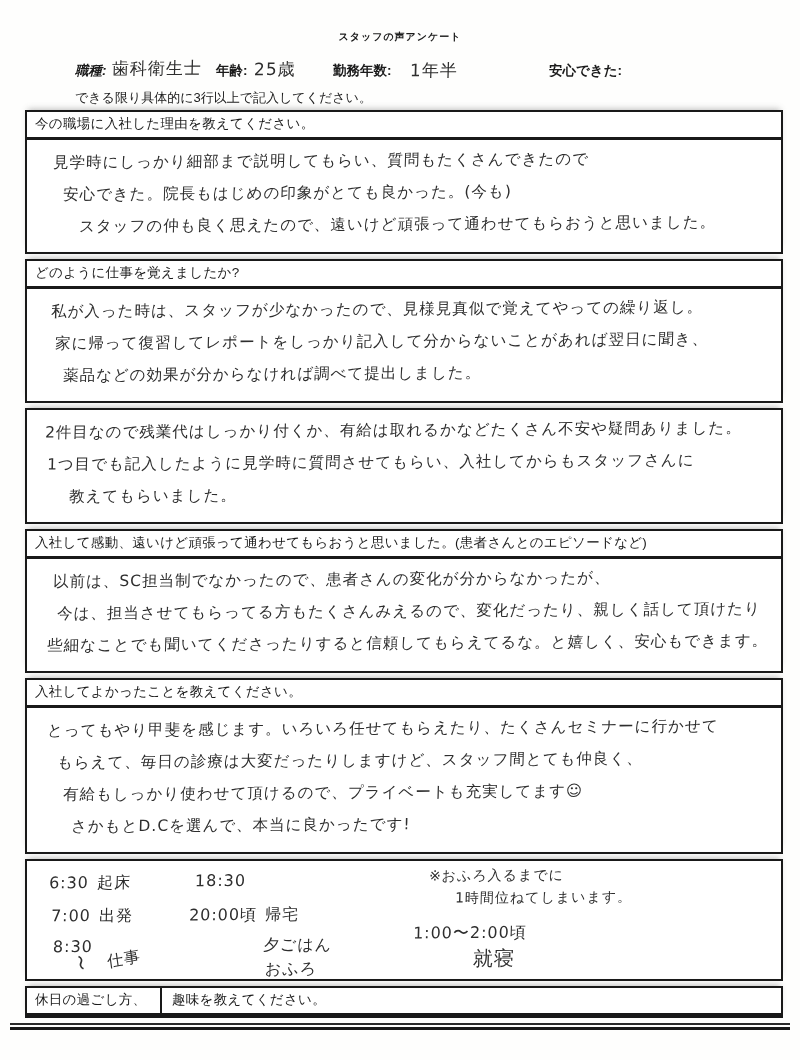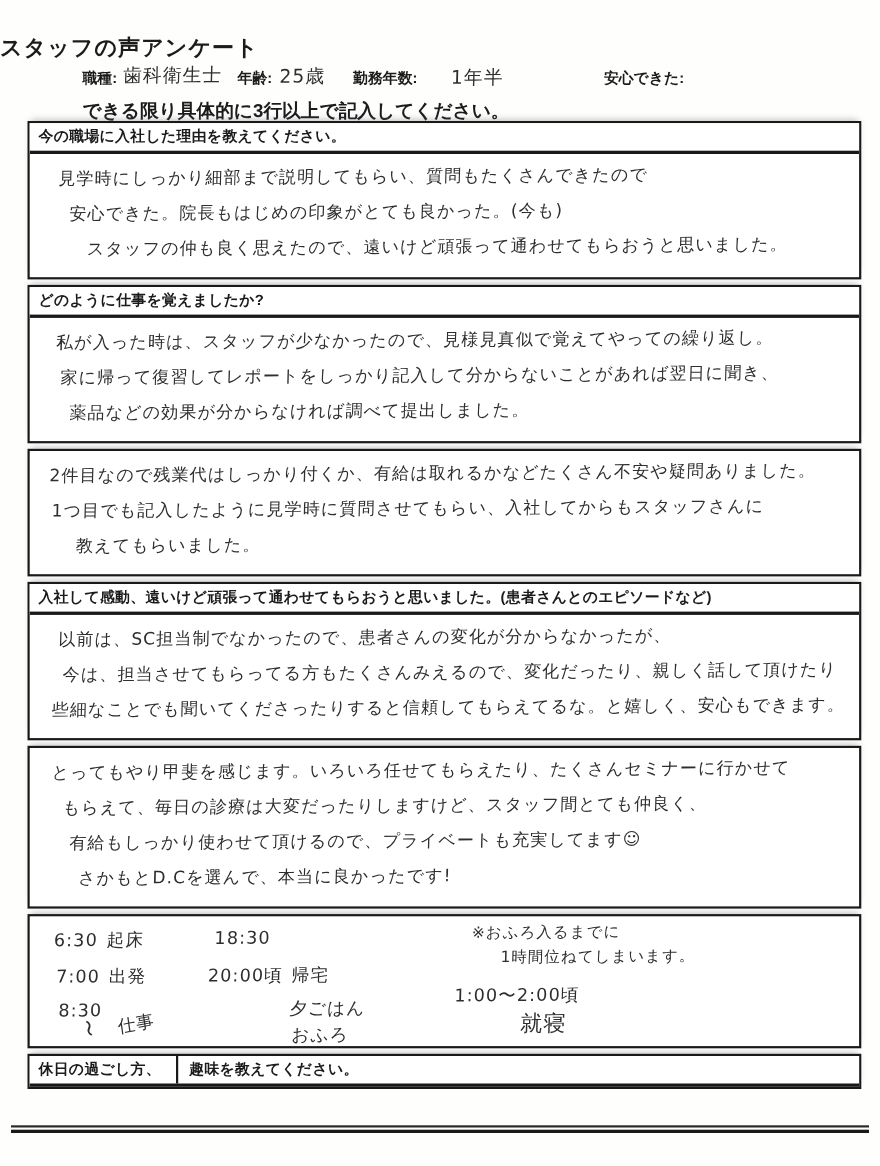--- a/index.html
+++ b/index.html
@@ -5,48 +5,48 @@
   * { margin:0; padding:0; box-sizing:border-box; }
   html,body { background:#ffffff; }
   body {
     width:800px; height:1060px; position:relative; overflow:hidden;
     font-family:"Liberation Sans", sans-serif; color:#1b1b1b;
   }
   .page { position:absolute; inset:0; background:#fefefd; }
 
   .title {
     position:absolute; top:30px; left:0; width:100%;
-    text-align:left; font-size:20px; font-weight:bold; letter-spacing:1px;
+    text-align:center; font-size:10px; font-weight:bold; letter-spacing:1px;
   }
 
   .meta { position:absolute; top:56px; left:0; width:100%; height:34px; }
   .meta .label { position:absolute; font-size:13.5px; font-weight:600; top:6px; }
-  .lbl-occ { left:75px; }  .lbl-age { left:216px; }
-  .lbl-ten { left:321px; } .lbl-emp { left:549px; }
+  .lbl-occ { left:75px;font-style:italic; }  .lbl-age { left:216px; }
+  .lbl-ten { left:333px; } .lbl-emp { left:549px; }
 
   .hw {
     font-family:"DejaVu Sans", sans-serif; color:#2e2e2e;
     letter-spacing:1px; word-spacing:2px;
     transform:rotate(-0.4deg) skewX(-2deg);
   }
   .meta .hw { position:absolute; font-size:17px; }
   .val-occ { left:112px; top:1px; }
   .val-age { left:254px; top:2px; }
   .val-ten { left:410px; top:3px; }
 
-  .instruction { position:absolute; top:89px; left:75px; font-size:17px; font-weight:700; }
+  .instruction { position:absolute; top:89px; left:75px; font-size:13px; font-weight:400; }
 
   .form { position:absolute; top:110px; left:25px; width:758px; }
   .qbox {
     border:2px solid #191919; margin-bottom:5px; background:#fff;
     box-shadow:0 -4px 6px -3px rgba(110,110,110,.45);
   }
   .qheader {
     border-bottom:3px solid #191919; padding:3px 8px 4px 8px;
-    font-size:13.5px; font-weight:700; letter-spacing:.3px; background:#fff;
+    font-size:13.5px; font-weight:400; letter-spacing:.3px; background:#fff;
   }
   .answer { position:relative; padding:10px 8px 6px 8px; }
   .answer p { font-size:15.5px; line-height:21px; margin-bottom:11px; }
   .a1 { min-height:96px; } .a2 { min-height:98px; } .a3 { min-height:91px; }
   .a4 { min-height:94px; } .a5 { min-height:121px; }
 
   .sched { min-height:118px; padding:0; }
   .sched .it { position:absolute; font-size:16px; white-space:nowrap; }
   .squiggle { display:inline-block; transform:rotate(75deg) skewX(-2deg); font-size:18px; }
   .work-note { transform:rotate(-10deg) skewX(-2deg); }
@@ -111,20 +111,21 @@
     <section class="qbox">
       <div class="qheader">入社して感動、遠いけど頑張って通わせてもらおうと思いました。(患者さんとのエピソードなど)</div>
       <div class="answer a4">
         <p class="hw" style="margin-left:18px">以前は、SC担当制でなかったので、患者さんの変化が分からなかったが、</p>
         <p class="hw" style="margin-left:22px">今は、担当させてもらってる方もたくさんみえるので、変化だったり、親しく話して頂けたり</p>
         <p class="hw" style="margin-left:12px">些細なことでも聞いてくださったりすると信頼してもらえてるな。と嬉しく、安心もできます。</p>
       </div>
     </section>
 
     <section class="qbox">
+      <div class="qheader">入社してよかったことを教えてください。</div>
       <div class="answer a5">
         <p class="hw" style="margin-left:12px">とってもやり甲斐を感じます。いろいろ任せてもらえたり、たくさんセミナーに行かせて</p>
         <p class="hw" style="margin-left:22px">もらえて、毎日の診療は大変だったりしますけど、スタッフ間とても仲良く、</p>
         <p class="hw" style="margin-left:28px">有給もしっかり使わせて頂けるので、プライベートも充実してます☺</p>
         <p class="hw" style="margin-left:36px">さかもとD.Cを選んで、本当に良かったです!</p>
       </div>
     </section>
 
     <section class="qbox">
       <div class="answer sched">

